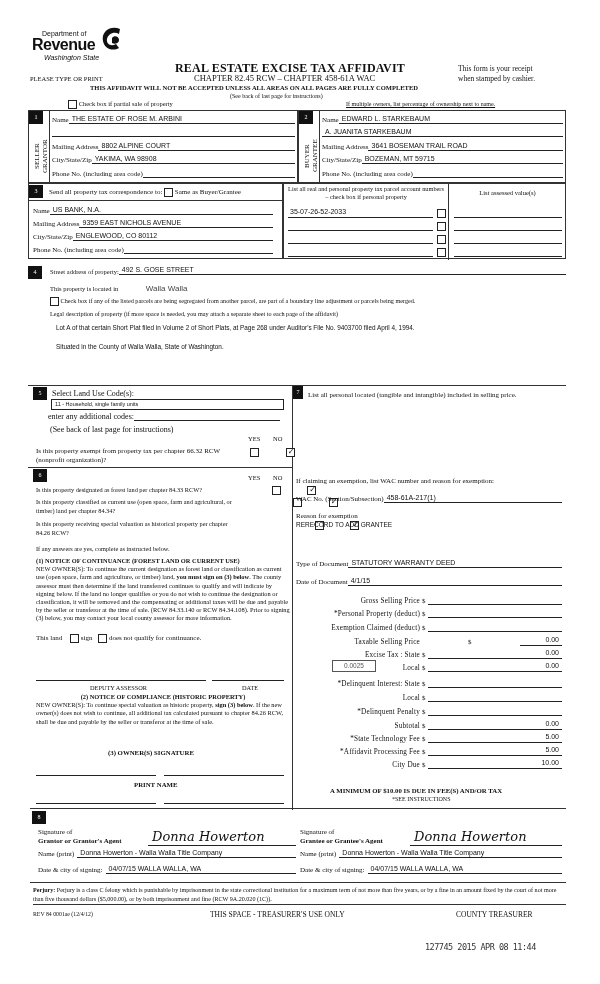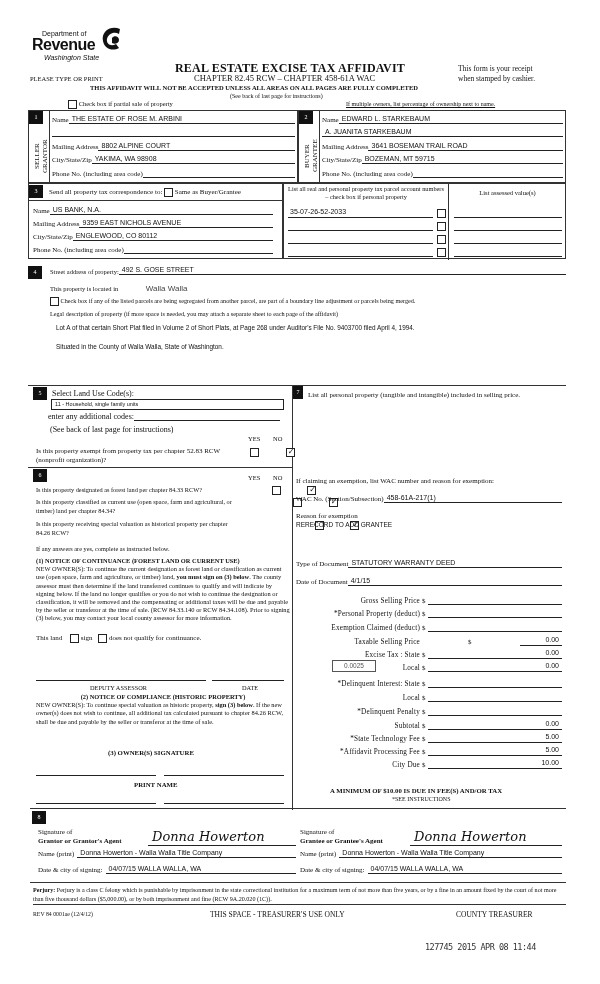--- a/index.html
+++ b/index.html
@@ -188,21 +188,21 @@
 <div class="badge" style="left:33px;top:387px;">5</div>
 <div class="abs" style="left:52px;top:389px;font-size:8px;">Select Land Use Code(s):</div>
 <div class="abs sans" style="left:51px;top:399px;width:233px;height:11px;border:1px solid #222;font-size:5.5px;padding:1px 3px;">11 - Household, single family units</div>
 <div class="line-row" style="left:48px;top:412px;width:232px;">
   <span class="lbl" style="font-size:8px;">enter any additional codes:</span>
   <span class="val"></span>
 </div>
 <div class="abs" style="left:50px;top:425px;font-size:8px;">(See back of last page for instructions)</div>
 <div class="abs" style="left:248px;top:435px;font-size:6.5px;">YES</div>
 <div class="abs" style="left:273px;top:435px;font-size:6.5px;">NO</div>
-<div class="abs" style="left:36px;top:447px;width:200px;font-size:7px;line-height:9px;">Is this property exempt from property tax per chapter 52.83 RCW (nonprofit organization)?</div>
+<div class="abs" style="left:36px;top:447px;width:200px;font-size:7px;line-height:9px;">Is this property exempt from property tax per chapter 66.32 RCW (nonprofit organization)?</div>
 <span class="cb abs" style="left:250px;top:448px;"></span>
 <span class="cb on abs" style="left:275px;top:448px;"></span>
 
 <div class="abs" style="left:28px;top:467px;width:265px;height:1px;background:#333"></div>
 
 
 <div class="badge" style="left:33px;top:469px;">6</div>
 <div class="abs" style="left:248px;top:474px;font-size:6.5px;">YES</div>
 <div class="abs" style="left:273px;top:474px;font-size:6.5px;">NO</div>
 <div class="abs" style="left:36px;top:486px;width:210px;font-size:6.3px;">Is this property designated as forest land per chapter 84.33 RCW?</div>
@@ -237,21 +237,21 @@
 </div>
 <div class="abs" style="left:108px;top:749px;font-size:6.8px;font-weight:bold;">(3)  OWNER(S) SIGNATURE</div>
 <div class="abs ul" style="left:36px;top:775px;width:120px;height:1px;"></div>
 <div class="abs ul" style="left:164px;top:775px;width:120px;height:1px;"></div>
 <div class="abs" style="left:134px;top:781px;font-size:6.8px;font-weight:bold;">PRINT NAME</div>
 <div class="abs ul" style="left:36px;top:803px;width:120px;height:1px;"></div>
 <div class="abs ul" style="left:164px;top:803px;width:120px;height:1px;"></div>
 
 
 <div class="badge" style="left:293px;top:386px;width:10px;">7</div>
-<div class="abs" style="left:308px;top:390px;width:250px;font-size:7px;line-height:10px;">List all  personal property (tangible and intangible) included in selling price.</div>
+<div class="abs" style="left:308px;top:390px;width:250px;font-size:7px;line-height:10px;">List all  personal located (tangible and intangible) included in selling price.</div>
 <div class="abs" style="left:296px;top:477px;font-size:7px;white-space:nowrap;">If claiming an exemption, list WAC number and reason for exemption:</div>
 <div class="line-row" style="left:296px;top:494px;width:266px;">
   <span class="lbl">WAC No. (Section/Subsection)</span>
   <span class="val">458-61A-217(1)</span>
 </div>
 <div class="abs" style="left:296px;top:512px;font-size:7px;">Reason for exemption</div>
 <div class="abs sans" style="left:296px;top:521px;font-size:6.5px;">RERECORD TO ADD GRANTEE</div>
 
 <div class="line-row" style="left:296px;top:559px;width:266px;">
   <span class="lbl">Type of Document</span>

